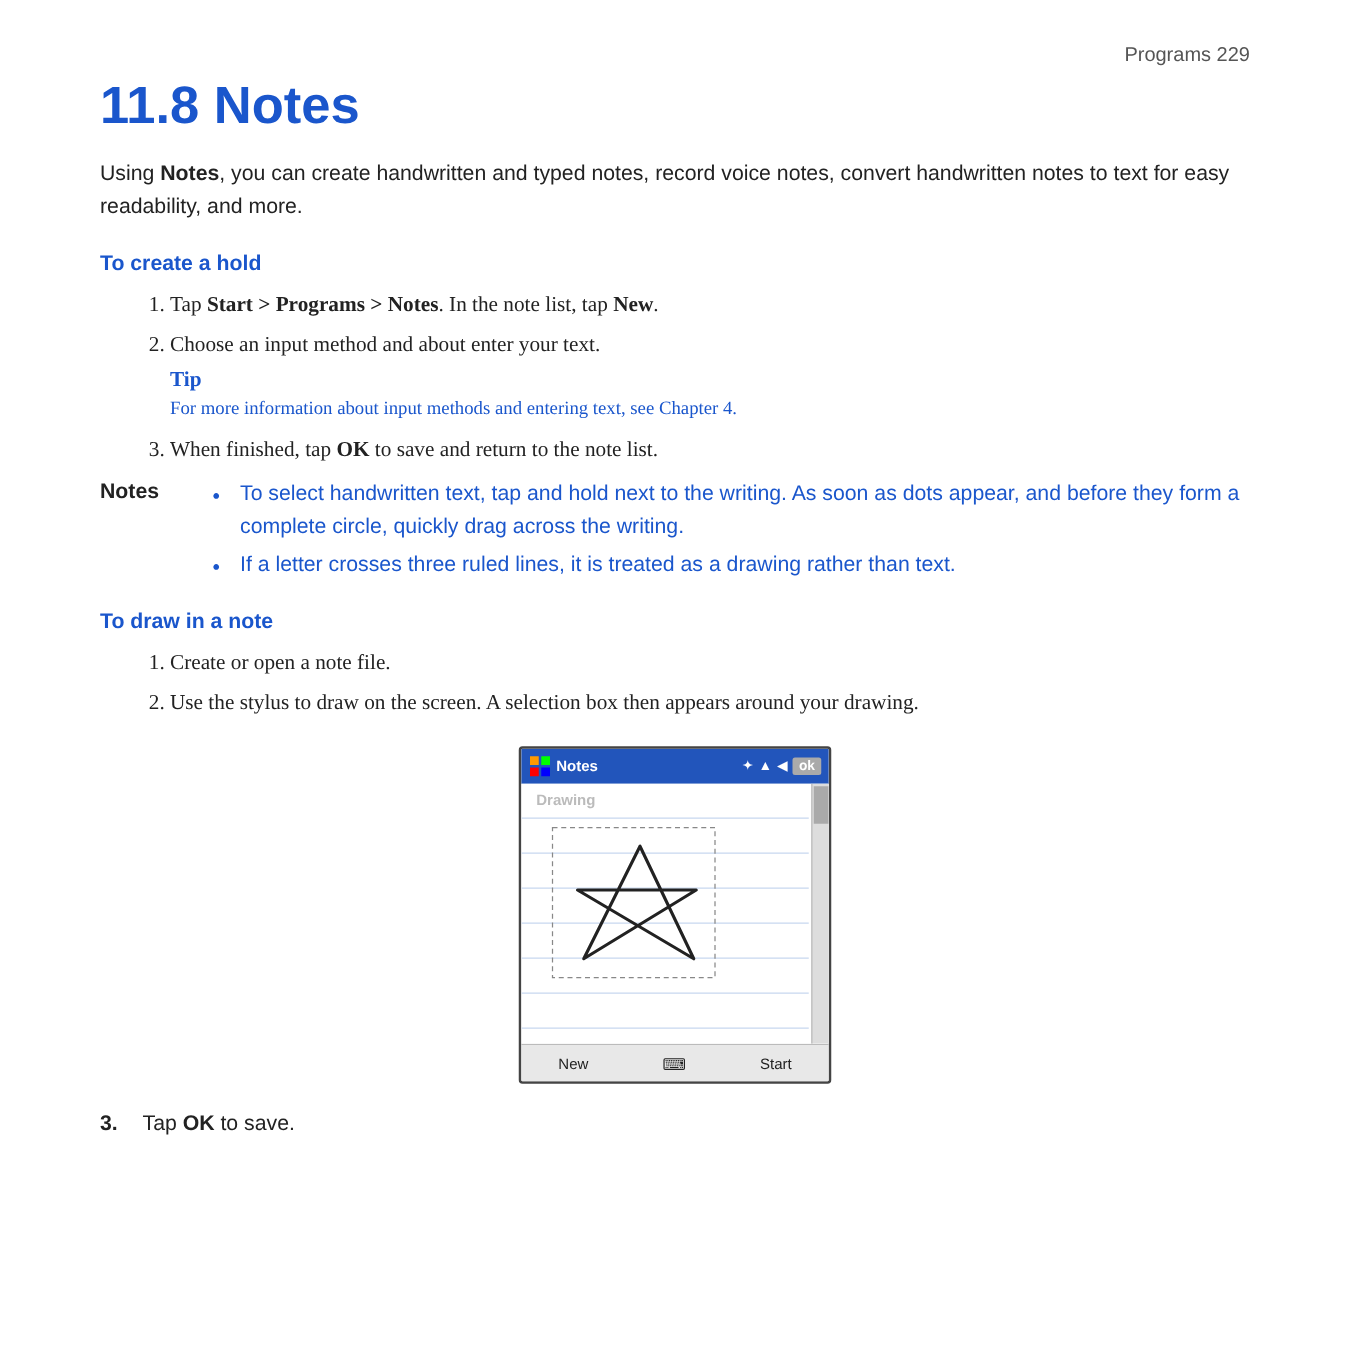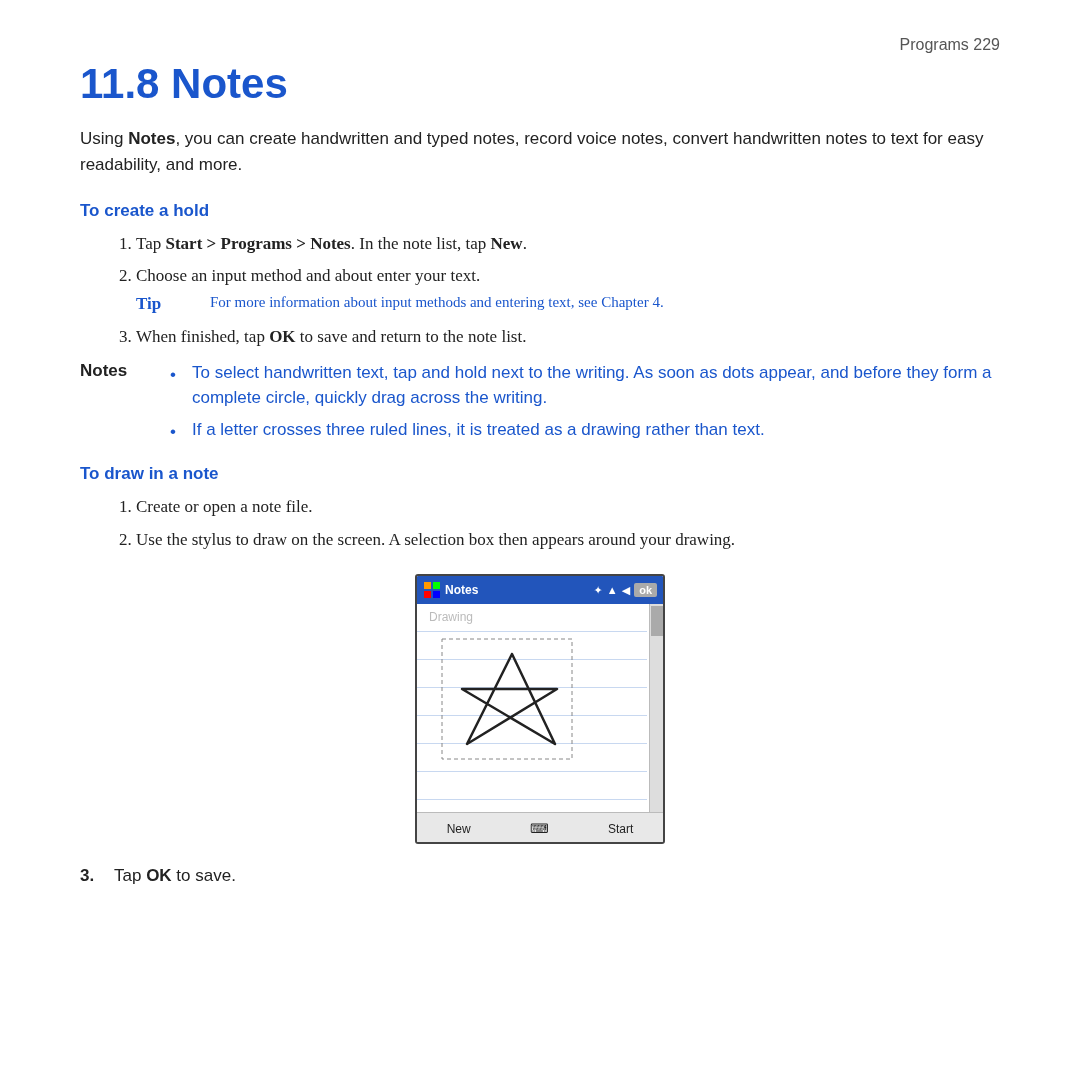--- a/index.html
+++ b/index.html
@@ -53,20 +53,21 @@
     }
     ol li {
       font-size: 17px;
       color: #222;
       margin-bottom: 7px;
       line-height: 1.5;
     }
     ol li b { color: #222; }
     .tip-row {
       display: flex;
+      flex-direction: column;
       margin: 2px 0 8px 0;
     }
     .tip-label {
       font-size: 17px;
       font-weight: bold;
       color: #1a56cc;
       min-width: 60px;
       margin-right: 14px;
     }
     .tip-text {
@@ -154,20 +155,21 @@
       font-size: 11px;
       font-weight: bold;
       padding: 1px 5px;
       border-radius: 2px;
     }
     .device-body {
       background: #ffffff;
       height: 208px;
       position: relative;
       overflow: hidden;
+      font-weight: bold;
     }
     .ruled-lines {
       position: absolute;
       top: 0; left: 0; right: 16px; bottom: 0;
     }
     .ruled-line {
       border-bottom: 1px solid #c8d8f0;
       height: 28px;
     }
     .drawing-label {

